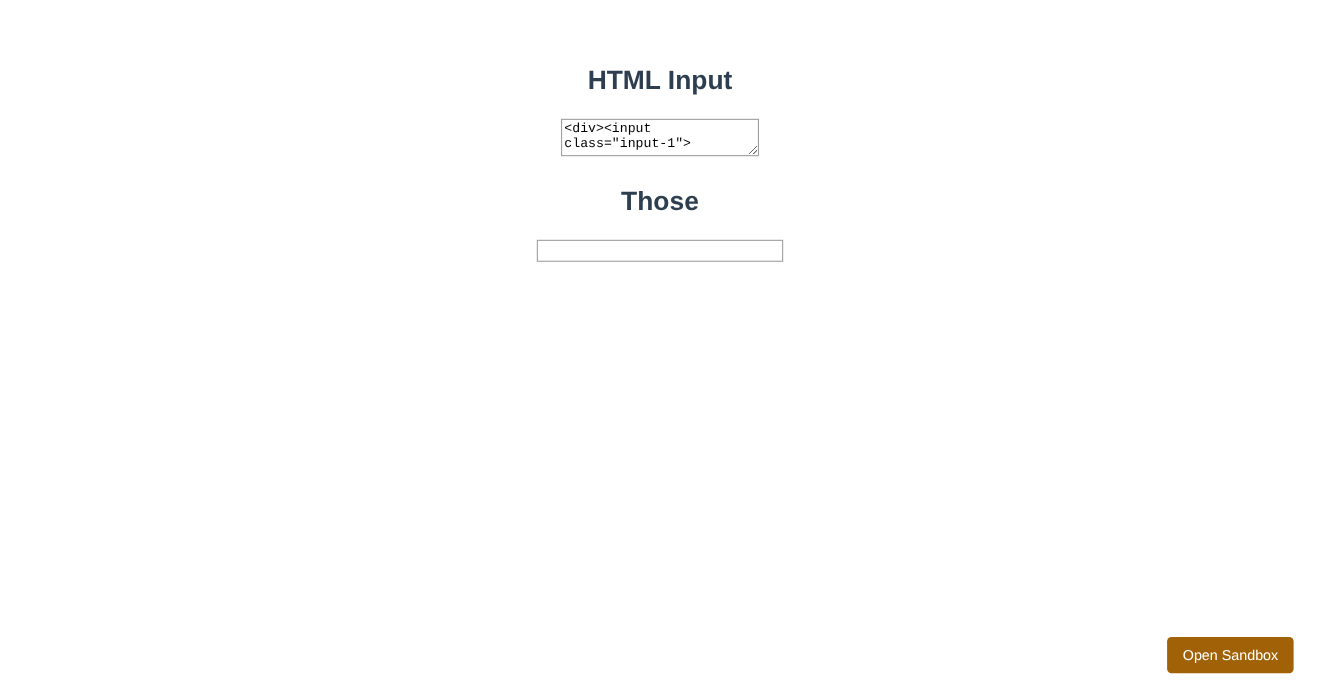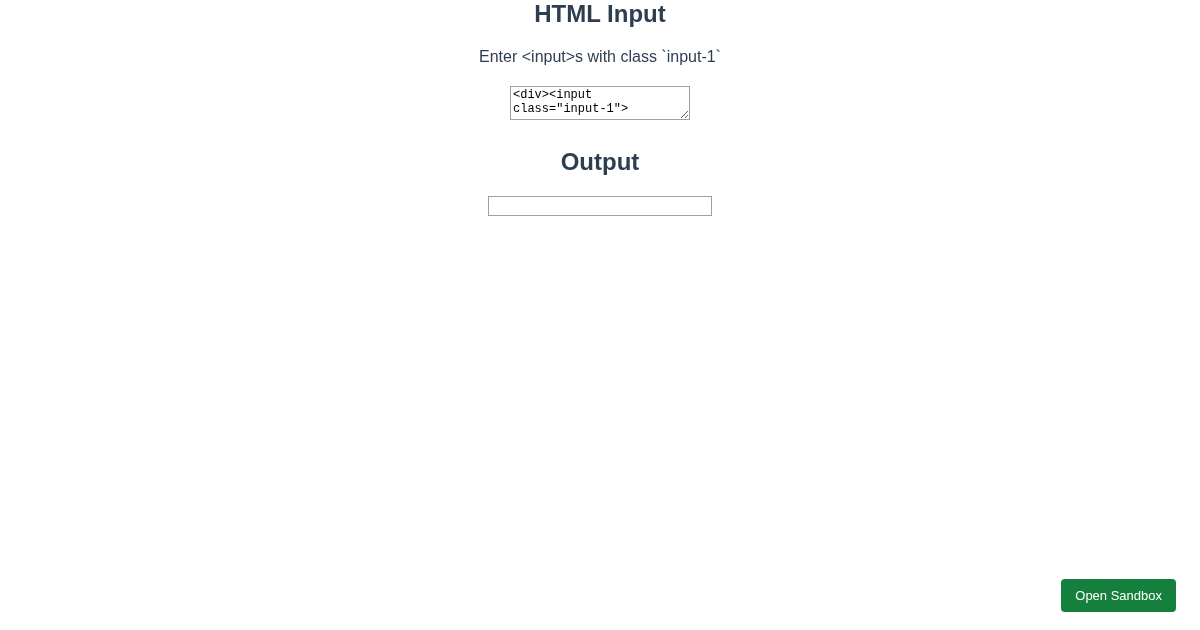--- a/index.html
+++ b/index.html
@@ -10,20 +10,21 @@
     body {
       font-family: -apple-system, BlinkMacSystemFont, "Segoe UI", Helvetica, Arial, sans-serif;
       background: #ffffff;
       color: #2c3e50;
       width: 1200px;
       height: 630px;
       position: relative;
     }
     .container {
       text-align: center;
+      padding-top: 60px;
     }
     h2 {
       font-size: 24px;
       font-weight: 700;
       color: #2c3e50;
       margin-bottom: 20px;
     }
     p {
       font-size: 16px;
       color: #2c3e50;
@@ -52,35 +53,34 @@
       height: 20px;
       padding: 1px 2px;
       border: 1px solid #9f9f9f;
       background: #ffffff;
       display: inline-block;
     }
     .open-sandbox {
       position: absolute;
       bottom: 18px;
       right: 24px;
-      background: #15803d;
+      background: #a16207;
       color: #ffffff;
       font-size: 13px;
       padding: 9px 14px;
       border-radius: 4px;
       border: none;
       cursor: pointer;
       font-family: -apple-system, BlinkMacSystemFont, "Segoe UI", Helvetica, Arial, sans-serif;
     }
   </style>
 </head>
 <body>
 
 <div class="container">
   <h2>HTML Input</h2>
-  <p>Enter &lt;input&gt;s with class `input-1`</p>
   <textarea class="textarea-input" style="">&lt;div&gt;&lt;input class="input-1"&gt;</textarea>
 
-  <h2>Output</h2>
+  <h2>Those</h2>
   <input type="text" class="output-input" value="" style="">
 </div>
 
 <button class="open-sandbox">Open Sandbox</button>
 
 </body></html>

